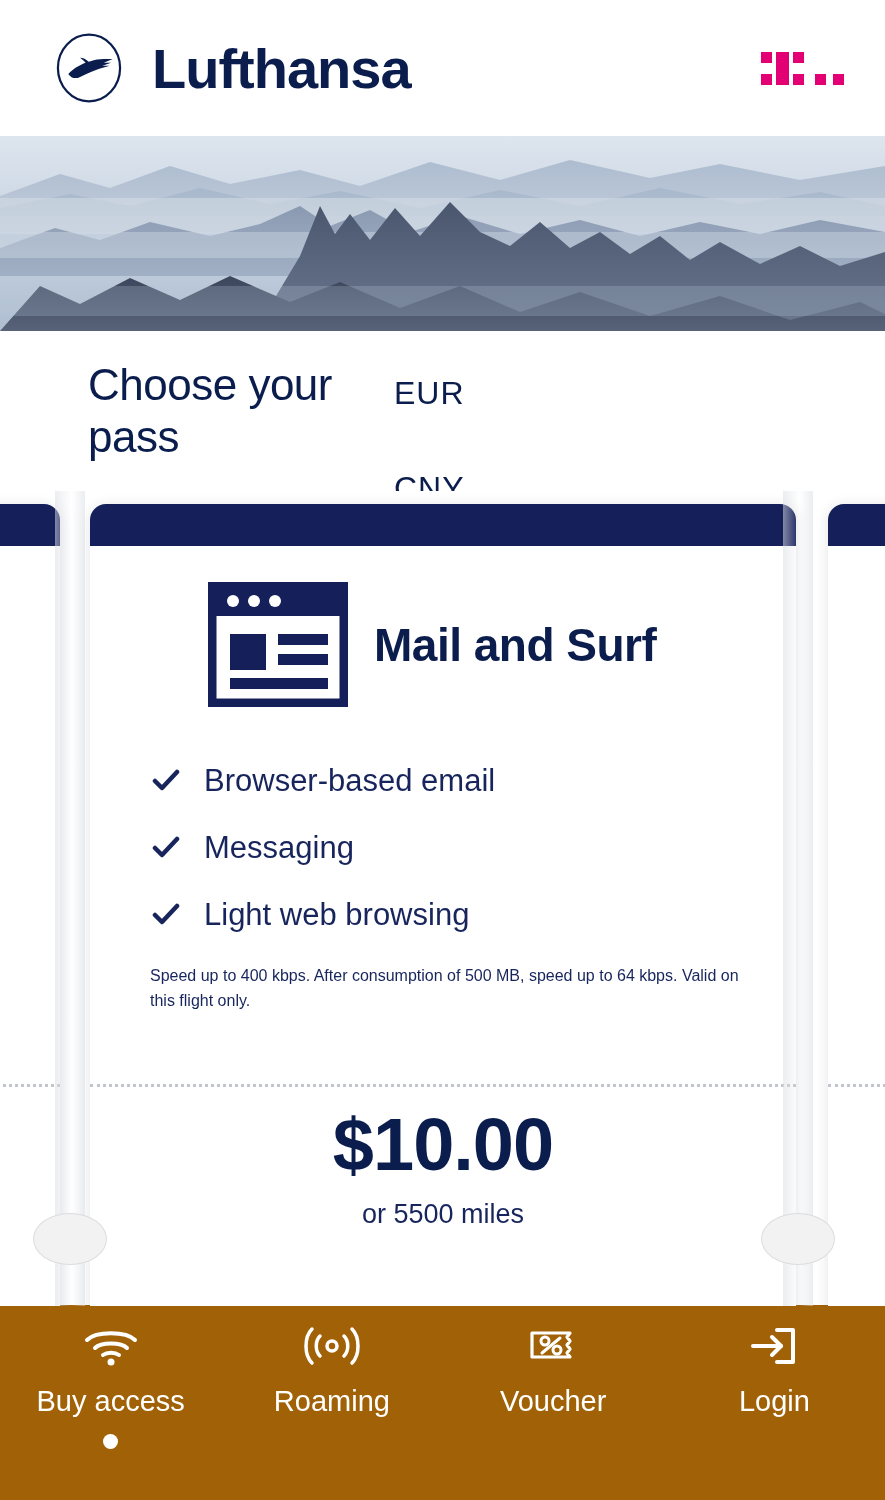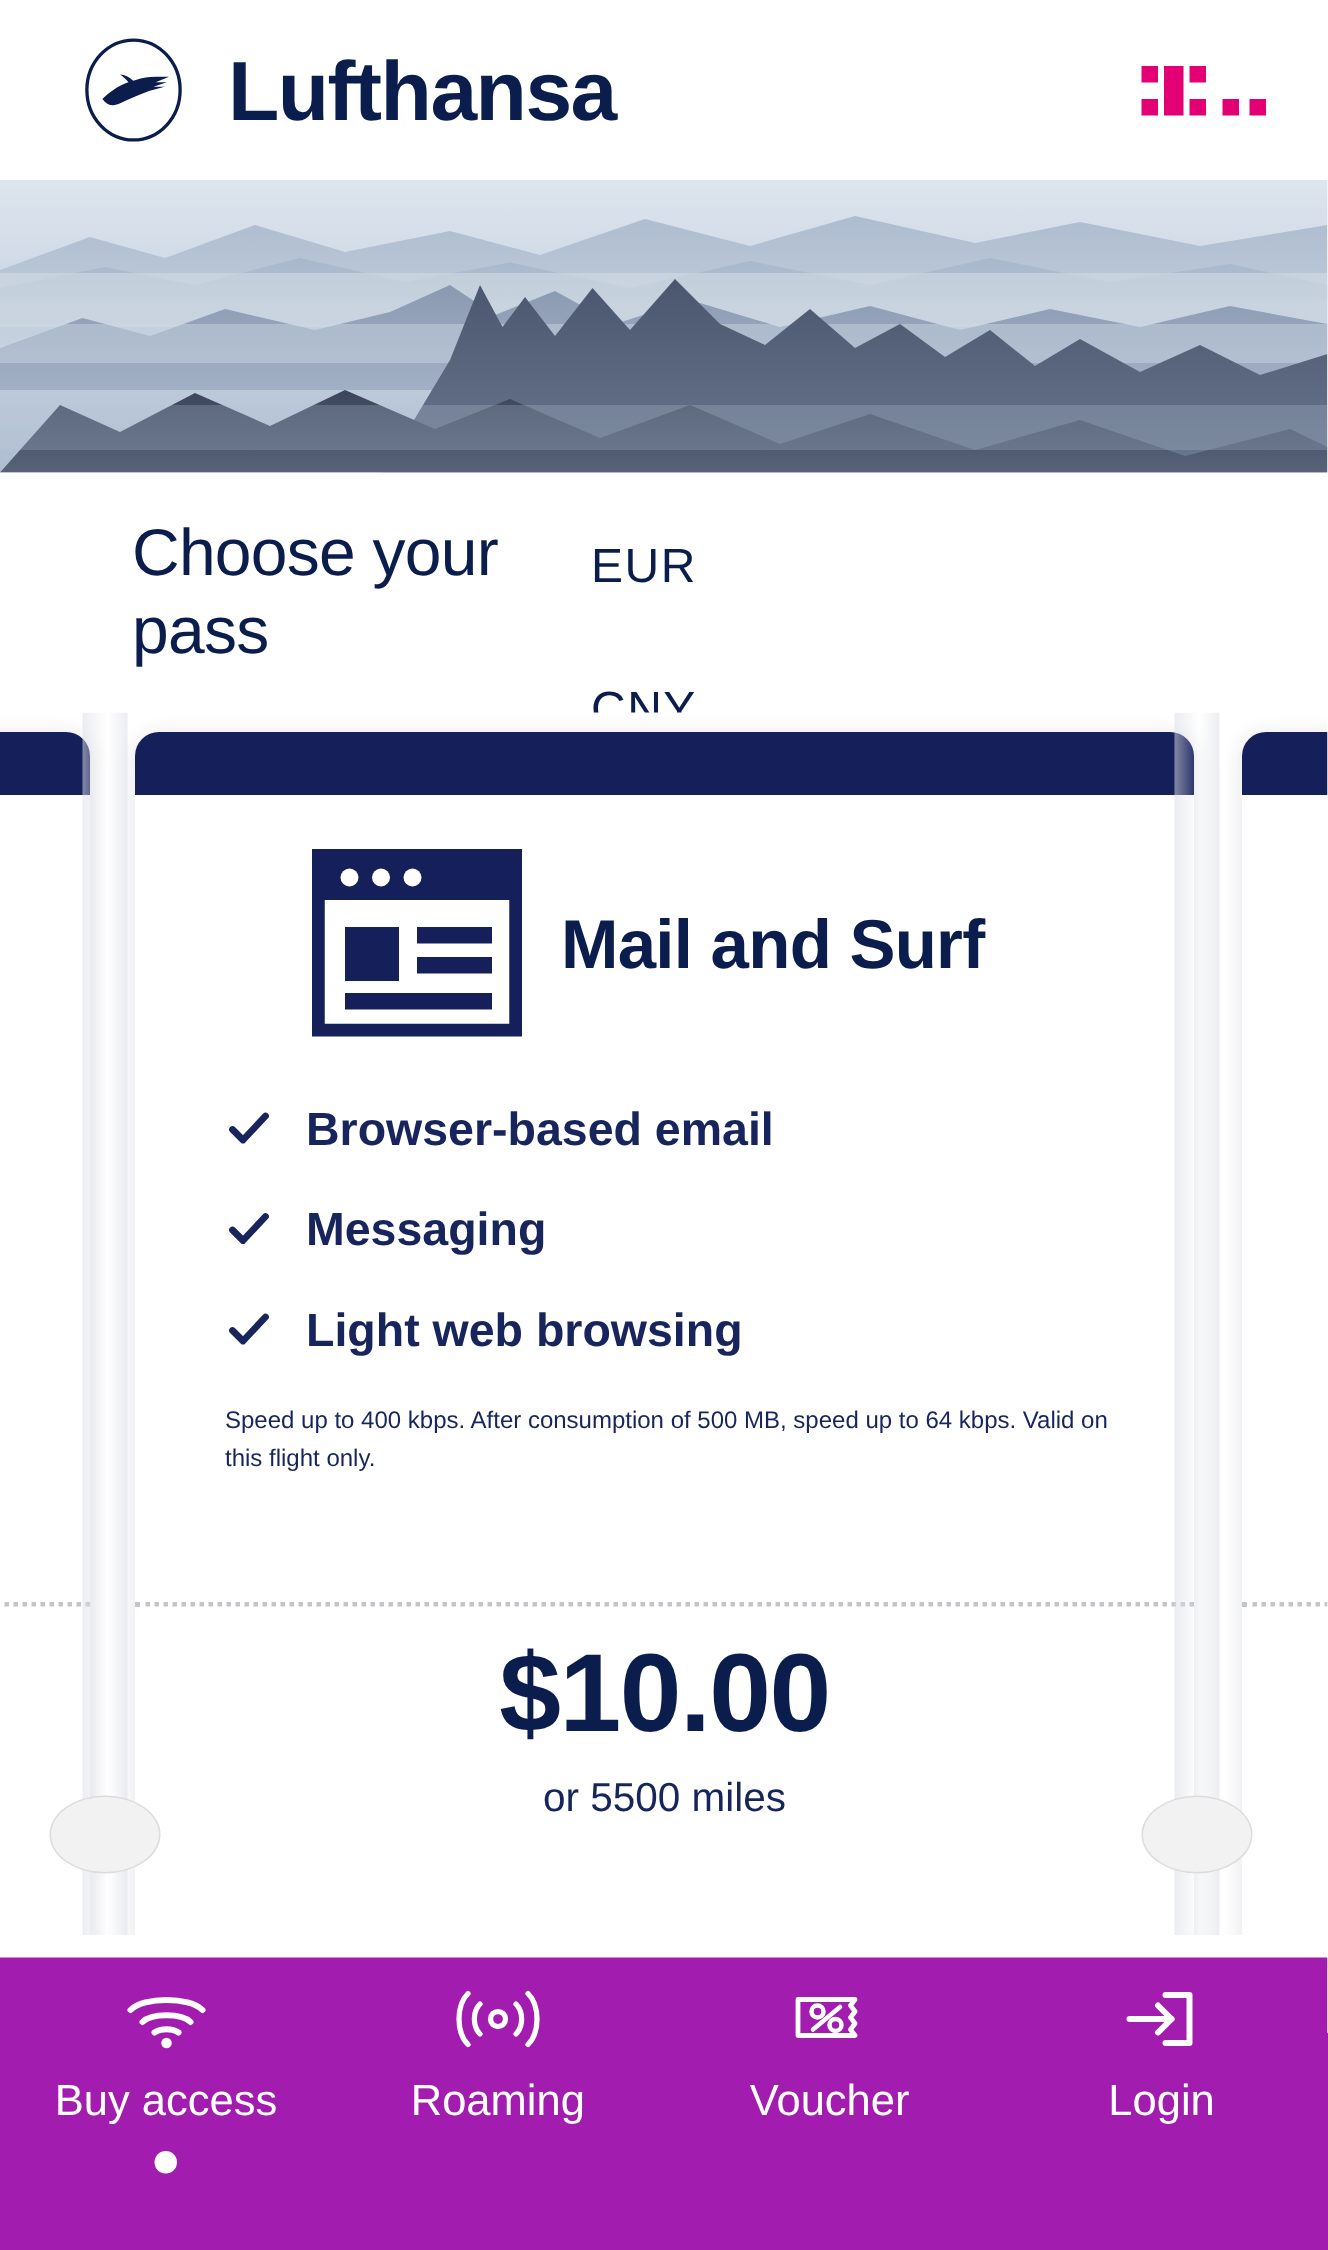--- a/index.html
+++ b/index.html
@@ -8,21 +8,21 @@
     width: 885px;
     height: 1500px;
     font-family: "Liberation Sans", sans-serif;
     background: #ffffff;
     overflow: hidden;
     position: relative;
   }
 
   
   .header {
-    height: 120px;
+    height: 136px;
     background: #ffffff;
     display: flex;
     align-items: center;
     padding: 0 40px 0 52px;
     position: relative;
   }
   .crane-logo { width: 74px; height: 74px; flex: 0 0 auto; }
   .brand-name {
     font-size: 56px;
     font-weight: bold;
@@ -116,21 +116,21 @@
   }
   .pass-icon { width: 140px; height: 125px; flex: 0 0 auto; }
   .pass-title {
     font-size: 46px;
     font-weight: bold;
     color: #0a1d4d;
     letter-spacing: -0.5px;
     white-space: nowrap;
   }
 
-  .features { margin-top: 44px; padding-left: 30px; font-weight: bold; }
+  .features { margin-top: 56px; padding-left: 30px; }
   .feature-row {
     display: flex;
     align-items: center;
     gap: 24px;
     margin-bottom: 31px;
   }
   .check-icon { width: 28px; height: 28px; flex: 0 0 auto; }
   .feature-text { font-size: 31px; color: #17255c; }
 
   .pass-desc {
@@ -195,21 +195,21 @@
   .gap-shade.g1 { left: 55px; }
   .gap-shade.g2 { left: 783px; }
 
   
   .bottom-nav {
     position: absolute;
     bottom: 0;
     left: 0;
     width: 885px;
     height: 195px;
-    background: #a21caf;
+    background: #a16207;
     display: flex;
     align-items: flex-start;
     padding-top: 18px;
   }
   .nav-item {
     flex: 1;
     display: flex;
     flex-direction: column;
     align-items: center;
     cursor: pointer;

